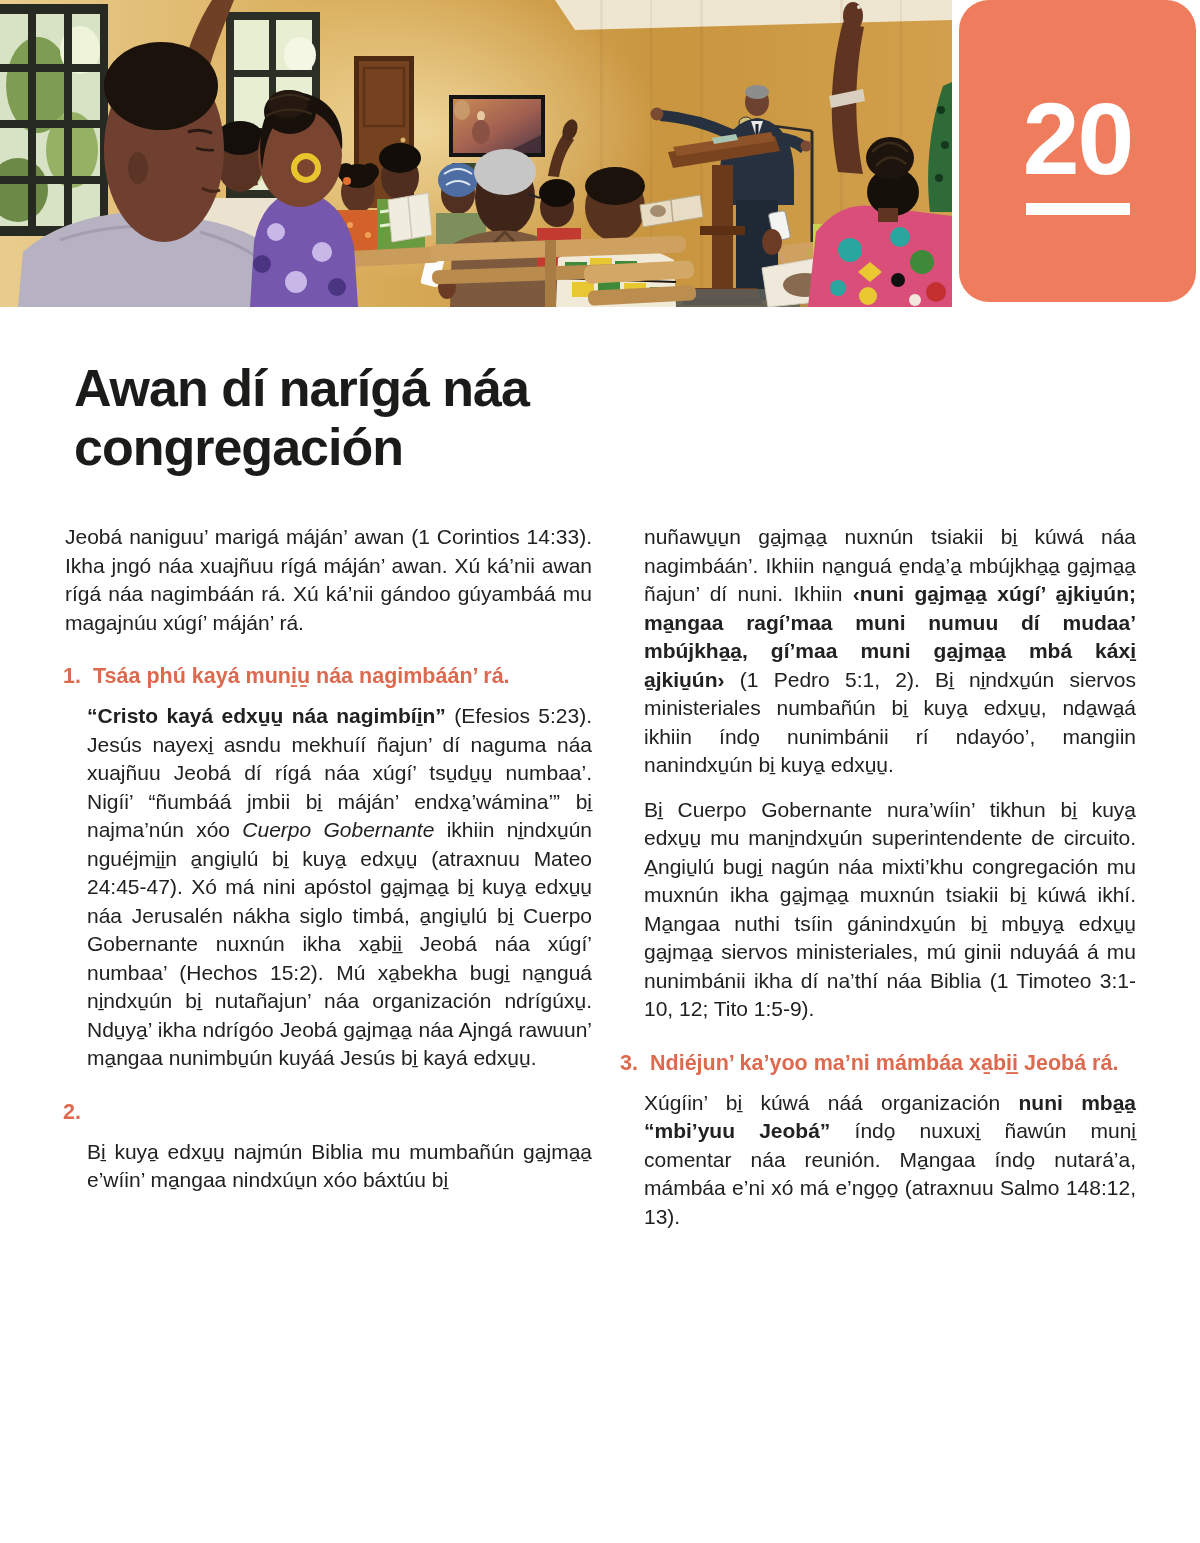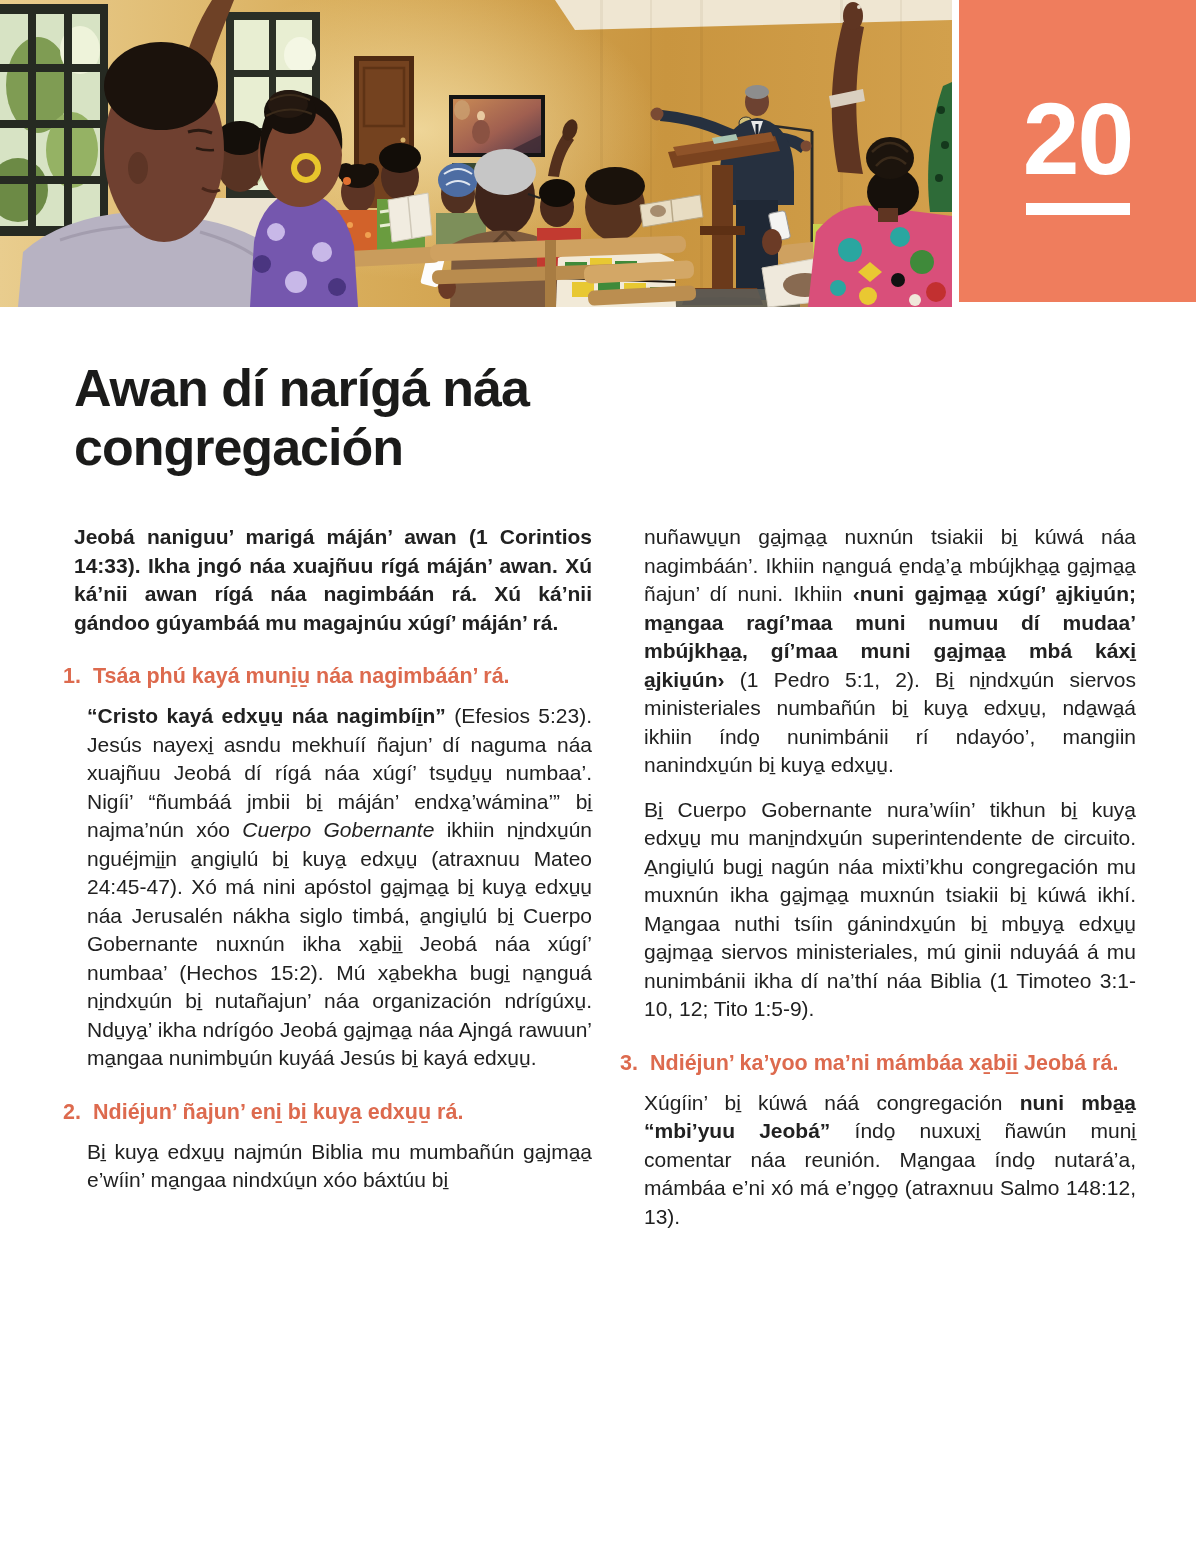--- a/index.html
+++ b/index.html
@@ -10,37 +10,37 @@
   *{box-sizing:border-box;}
   html,body{margin:0;padding:0;}
   body{
     width:1200px;height:1543px;position:relative;background:#ffffff;
     font-family:"Liberation Sans","DejaVu Sans",sans-serif;color:var(--ink);
   }
   .hero{position:absolute;left:0;top:0;width:1200px;height:308px;}
   .photo-wrap{position:absolute;left:0;top:0;width:952px;height:307px;overflow:hidden;}
   .lesson-box{
     position:absolute;left:959px;top:0;width:237px;height:302px;background:var(--accent);
-    display:flex;flex-direction:column;align-items:center;justify-content:center;
+    display:flex;flex-direction:column;align-items:center;justify-content:center;border-radius:30px;
   }
   .lesson-num{
     font-size:102px;font-weight:bold;color:#ffffff;line-height:0.92;letter-spacing:-2px;
     transform:translateY(6px);
   }
   .lesson-bar{width:104px;height:12px;background:#ffffff;margin-top:22px;}
   .content{position:absolute;left:63px;top:359px;width:1073px;}
   h1.title{
     margin:0 0 46px 11px;max-width:545px;
     font-size:52px;line-height:59px;font-weight:bold;letter-spacing:-1px;color:#1b1b1a;
   }
   .cols{display:flex;gap:28px;align-items:flex-start;}
   .col-left{width:529px;}
   .col-right{width:516px;}
   p{margin:0 0 16px;font-size:21px;line-height:28.5px;text-align:justify;}
-  p.intro{margin-left:11px;font-weight:bold;}
+  p.intro{margin-left:2px;}
   p.ans{margin-left:24px;}
   h3.q{
     display:flex;margin:26px 0 12px;font-size:21.5px;line-height:27px;
     font-weight:bold;color:var(--heading);
   }
   h3.q:first-child{margin-top:0;}
   h3.q .qn{flex:0 0 30px;}
   b{font-weight:bold;}
   i{font-style:italic;}
 </style>
@@ -319,29 +319,28 @@
       <p class="intro"><span>Jeobá naniguu’ marigá máján’ awan (1 Corintios 14:33). Ikha jngó náa xuajñuu rígá máján’ awan. Xú ká’nii awan rígá náa nagimbáán rá. Xú ká’nii gándoo gúyambáá mu magajnúu xúgí’ máján’ rá.</span></p>
 
       <h3 class="q">
         <span class="qn">1.</span>
         <span class="qt">Tsáa phú kayá muni̱u̱ náa nagimbáán’ rá.</span>
       </h3>
       <p class="ans"><b>“Cristo kayá edxu̱u̱ náa nagimbíi̱n”</b><span> (Efesios 5:23). Jesús nayexi̱ asndu mekhuíí ñajun’ dí naguma náa xuajñuu Jeobá dí rígá náa xúgí’ tsu̱du̱u̱ numbaa’. Nigíi’ “ñumbáá jmbii bi̱ máján’ endxa̱’wámina’” bi̱ najma’nún xóo </span><i>Cuerpo Gobernante</i><span> ikhiin ni̱ndxu̱ún nguéjmi̱i̱n a̱ngiu̱lú bi̱ kuya̱ edxu̱u̱ (atraxnuu Mateo 24:45-47). Xó má nini apóstol ga̱jma̱a̱ bi̱ kuya̱ edxu̱u̱ náa Jerusalén nákha siglo timbá, a̱ngiu̱lú bi̱ Cuerpo Gobernante nuxnún ikha xa̱bi̱i̱ Jeobá náa xúgí’ numbaa’ (Hechos 15:2). Mú xa̱bekha bugi̱ na̱nguá ni̱ndxu̱ún bi̱ nutañajun’ náa organización ndrígúxu̱. Ndu̱ya̱’ ikha ndrígóo Jeobá ga̱jma̱a̱ náa Ajngá rawuun’ ma̱ngaa nunimbu̱ún kuyáá Jesús bi̱ kayá edxu̱u̱.</span></p>
 
       <h3 class="q">
         <span class="qn">2.</span>
-        <span class="qt">Ndiéjun’ ñajun’ eni̱ bi̱ kuya̱ edxu̱u̱ rá.</span>
       </h3>
       <p class="ans"><span>Bi̱ kuya̱ edxu̱u̱ najmún Biblia mu mumbañún ga̱jma̱a̱ e’wíin’ ma̱ngaa nindxúu̱n xóo báxtúu bi̱</span></p>
     </div>
 
     <div class="col-right">
       <p class="ans"><span>nuñawu̱u̱n ga̱jma̱a̱ nuxnún tsiakii bi̱ kúwá náa nagimbáán’. Ikhiin na̱nguá e̱nda̱’a̱ mbújkha̱a̱ ga̱jma̱a̱ ñajun’ dí nuni. Ikhiin </span><b>‹nuni ga̱jma̱a̱ xúgí’ a̱jkiu̱ún; ma̱ngaa ragí’maa muni numuu dí mudaa’ mbújkha̱a̱, gí’maa muni ga̱jma̱a̱ mbá káxi̱ a̱jkiu̱ún›</b><span> (1 Pedro 5:1, 2). Bi̱ ni̱ndxu̱ún siervos ministeriales numbañún bi̱ kuya̱ edxu̱u̱, nda̱wa̱á ikhiin índo̱ nunimbánii rí ndayóo’, mangiin nanindxu̱ún bi̱ kuya̱ edxu̱u̱.</span></p>
       <p class="ans"><span>Bi̱ Cuerpo Gobernante nura’wíin’ tikhun bi̱ kuya̱ edxu̱u̱ mu mani̱ndxu̱ún superintendente de circuito. A̱ngiu̱lú bugi̱ nagún náa mixti’khu congregación mu muxnún ikha ga̱jma̱a̱ muxnún tsiakii bi̱ kúwá ikhí. Ma̱ngaa nuthi tsíin gánindxu̱ún bi̱ mbu̱ya̱ edxu̱u̱ ga̱jma̱a̱ siervos ministeriales, mú ginii nduyáá á mu nunimbánii ikha dí na’thí náa Biblia (1 Timoteo 3:1-10, 12; Tito 1:5-9).</span></p>
 
       <h3 class="q">
         <span class="qn">3.</span>
         <span class="qt">Ndiéjun’ ka’yoo ma’ni mámbáa xa̱bi̱i̱ Jeobá rá.</span>
       </h3>
-      <p class="ans"><span>Xúgíin’ bi̱ kúwá náá congregación </span><b>nuni mba̱a̱ “mbi’yuu Jeobá”</b><span> índo̱ nuxuxi̱ ñawún muni̱ comentar náa reunión. Ma̱ngaa índo̱ nutará’a, mámbáa e’ni xó má e’ngo̱o̱ (atraxnuu Salmo 148:12, 13).</span></p>
+      <p class="ans"><span>Xúgíin’ bi̱ kúwá náá organización </span><b>nuni mba̱a̱ “mbi’yuu Jeobá”</b><span> índo̱ nuxuxi̱ ñawún muni̱ comentar náa reunión. Ma̱ngaa índo̱ nutará’a, mámbáa e’ni xó má e’ngo̱o̱ (atraxnuu Salmo 148:12, 13).</span></p>
     </div>
   </div>
 </div>
 
 </body></html>

